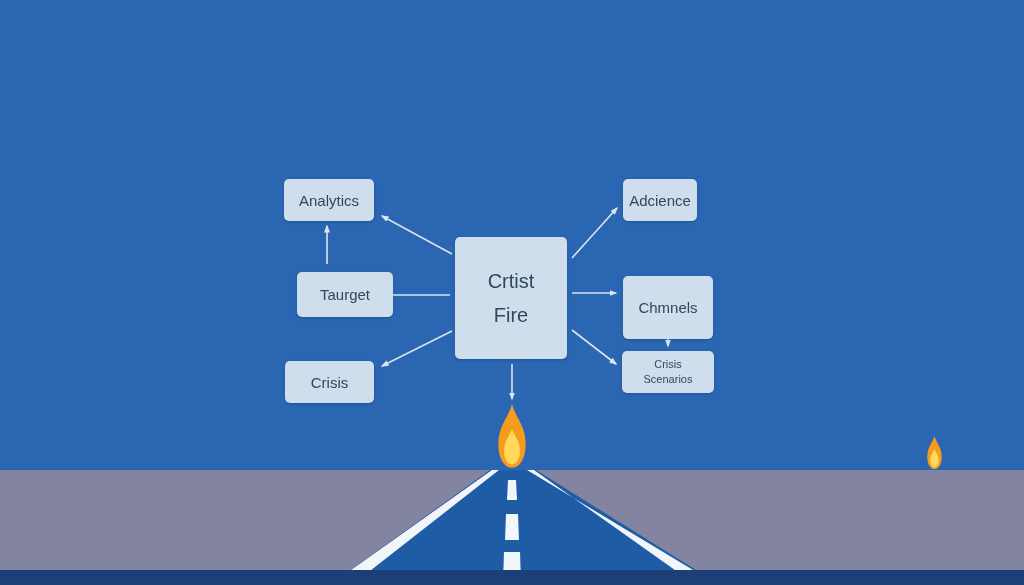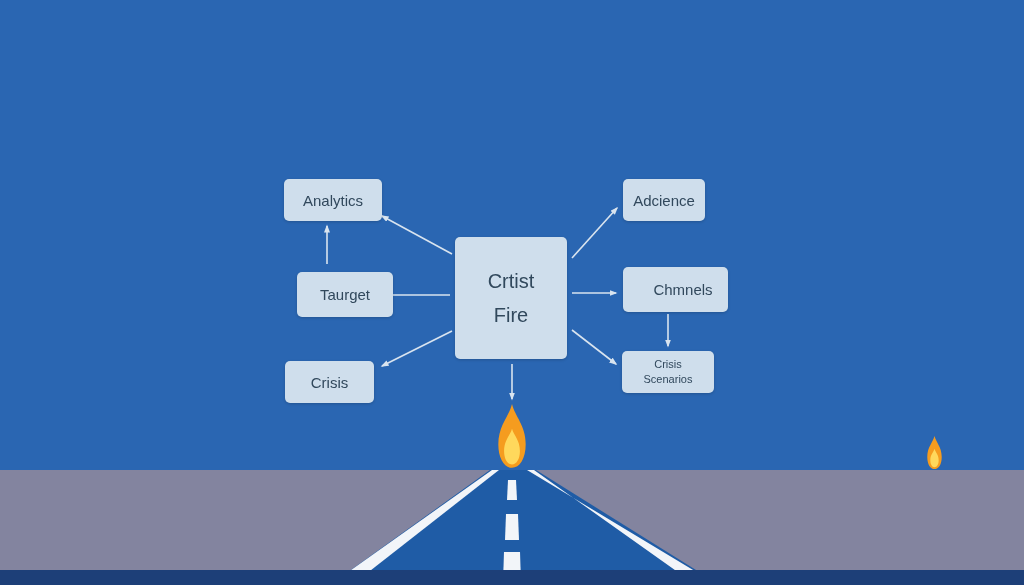--- a/index.html
+++ b/index.html
@@ -58,42 +58,42 @@
     <line x1="452" y1="254" x2="382" y2="216" marker-end="url(#ah)"></line>
     <line x1="450" y1="295" x2="384" y2="295" marker-end="url(#ah)"></line>
     <line x1="452" y1="331" x2="382" y2="366" marker-end="url(#ah)"></line>
     <line x1="572" y1="258" x2="617" y2="208" marker-end="url(#ah)"></line>
     <line x1="572" y1="293" x2="616" y2="293" marker-end="url(#ah)"></line>
     <line x1="572" y1="330" x2="616" y2="364" marker-end="url(#ah)"></line>
     <line x1="668" y1="314" x2="668" y2="346" marker-end="url(#ah)"></line>
     <line x1="512" y1="364" x2="512" y2="399" marker-end="url(#ah)"></line>
   </svg>
 
-  <div class="node node-small" style="left:284px;top:179px;width:98px;height:42px;">
+  <div class="node node-small" style="left:284px;top:179px;width:90px;height:42px;">
     <span>Analytics</span>
   </div>
 
   <div class="node node-small" style="left:297px;top:272px;width:96px;height:45px;">
     <span>Taurget</span>
   </div>
 
   <div class="node node-small" style="left:285px;top:361px;width:89px;height:42px;">
     <span>Crisis</span>
   </div>
 
   <div class="node node-center" style="left:455px;top:237px;width:112px;height:122px;">
     <div class="node-line">Crtist</div>
     <div class="node-line">Fire</div>
   </div>
 
-  <div class="node node-small" style="left:623px;top:179px;width:82px;height:42px;align-items:center;">
+  <div class="node node-small" style="left:623px;top:179px;width:74px;height:42px;align-items:center;">
     <span>Adcience</span>
   </div>
 
-  <div class="node node-small" style="left:623px;top:267px;width:90px;height:45px;padding-left:15px;">
+  <div class="node node-small" style="left:623px;top:276px;width:90px;height:63px;">
     <span>Chmnels</span>
   </div>
 
   <div class="node node-crisis" style="left:622px;top:351px;width:92px;height:42px;">
     <div>Crisis</div>
     <div>Scenarios</div>
   </div>
 
   <svg class="road-scene" viewBox="0 0 1024 115">
     <rect x="0" y="0" width="1024" height="115" class="roadside"></rect>

